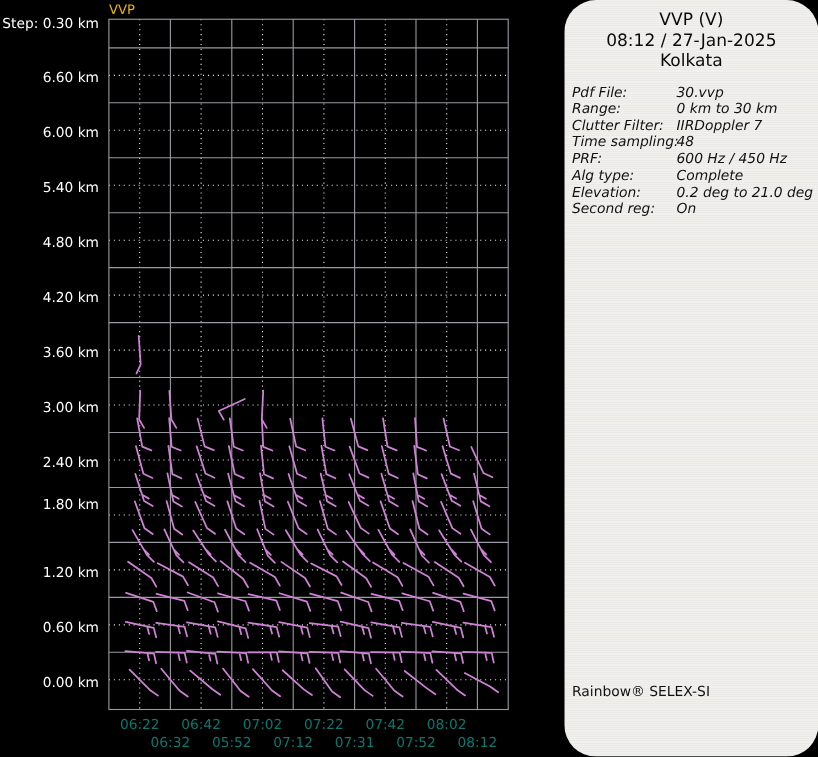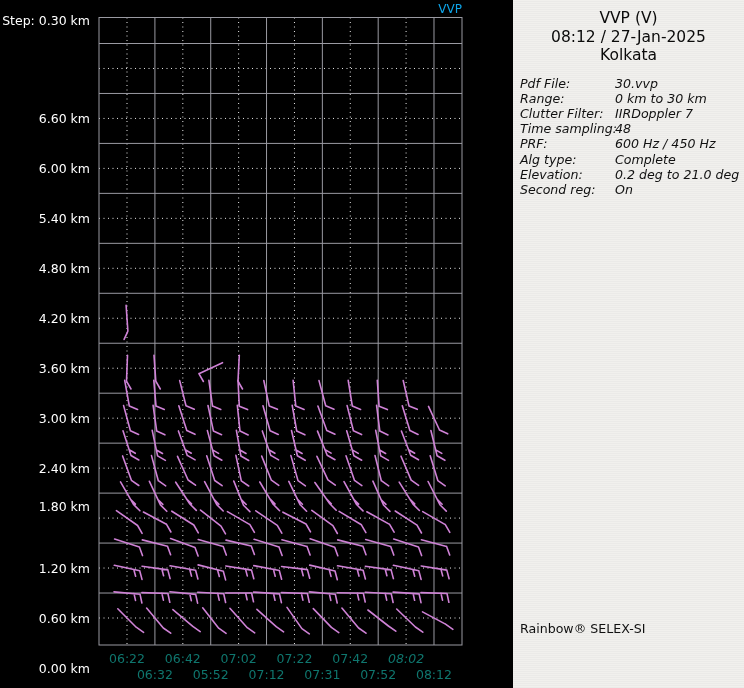--- a/index.html
+++ b/index.html
@@ -1,32 +1,32 @@
 <!DOCTYPE html>
 <html><head>
 <meta charset="utf-8">
 <style>
   html,body{margin:0;padding:0;background:#000;}
   .screen{position:relative;width:744px;height:688px;background:#000;overflow:hidden;
           font-family:"DejaVu Sans","Liberation Sans",sans-serif;}
   
   .plot-region{position:absolute;left:0;top:0;width:513px;height:688px;}
   .plot-svg{position:absolute;left:0;top:0;}
-  .plot-title{position:absolute;left:99px;top:2px;width:363px;text-align:right;
-              color:#0ea5e9;font-size:12px;}
+  .plot-title{position:absolute;left:99px;top:2px;width:363px;text-align:left;
+              color:#eab308;font-size:12px;}
   .step-label{position:absolute;left:0;top:13px;width:90px;text-align:right;
               color:#fff;font-size:12.5px;white-space:nowrap;}
   .h-label{position:absolute;width:90px;text-align:right;color:#fff;font-size:12.5px;
-           transform:translateY(-50%);white-space:nowrap;margin-top:48px;}
+           transform:translateY(-50%);white-space:nowrap;}
   .t-label{position:absolute;transform:translateX(-50%);color:#0f766e;font-size:12.5px;
            white-space:nowrap;}
   
   .info-panel{position:absolute;left:513px;top:0;width:231px;height:688px;
               background:#f1f0ed;color:#111;
-              background-image:repeating-linear-gradient(0deg,rgba(120,120,140,0.05) 0 1px,rgba(255,255,255,0) 1px 2px);}
+              background-image:repeating-linear-gradient(0deg,rgba(120,120,140,0.05) 0 1px,rgba(255,255,255,0) 1px 2px);border-radius:29px;}
   .panel-header{padding-top:9px;text-align:center;font-size:15.5px;line-height:18.5px;color:#0a0a0a;}
   .panel-params{margin-top:11px;padding-left:7px;font-size:12.6px;line-height:15.2px;}
   .param-row{white-space:nowrap;font-style:italic;}
   .param-label{display:inline-block;width:95px;}
   .branding{position:absolute;left:7px;top:621px;font-size:12.6px;color:#111;}
 </style>
 </head>
 <body>
 
 <div class="screen">
@@ -215,21 +215,21 @@
         <div class="t-label" style="left: 127px; top: 651px;">06:22</div>
         <div class="t-label" style="left: 154.909px; top: 667px;">06:32</div>
         <div class="t-label" style="left: 182.818px; top: 651px;">06:42</div>
         <div class="t-label" style="left: 210.727px; top: 667px;">05:52</div>
         <div class="t-label" style="left: 238.636px; top: 651px;">07:02</div>
         <div class="t-label" style="left: 266.545px; top: 667px;">07:12</div>
         <div class="t-label" style="left: 294.454px; top: 651px;">07:22</div>
         <div class="t-label" style="left: 322.363px; top: 667px;">07:31</div>
         <div class="t-label" style="left: 350.272px; top: 651px;">07:42</div>
         <div class="t-label" style="left: 378.181px; top: 667px;">07:52</div>
-        <div class="t-label" style="left: 406.09px; top: 651px; font-style: italic;">08:02</div>
+        <div class="t-label" style="left: 406.09px; top: 651px;">08:02</div>
         <div class="t-label" style="left: 433.999px; top: 667px;">08:12</div>
       </div>
   </div>
 
   <div class="info-panel">
     <div class="panel-header">
       <div>VVP (V)</div>
       <div>08:12 / 27-Jan-2025</div>
       <div>Kolkata</div>
     </div>

